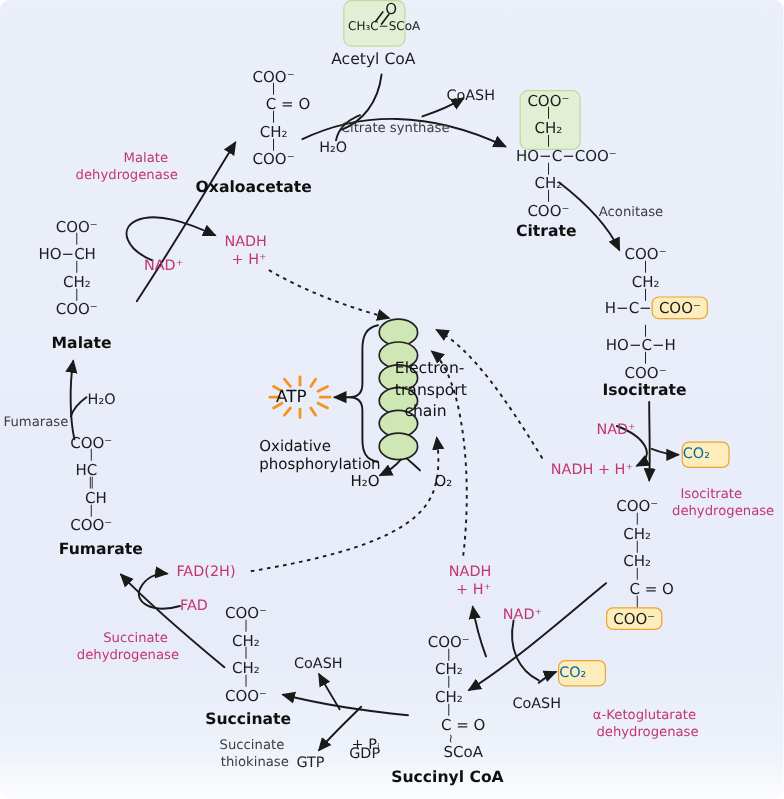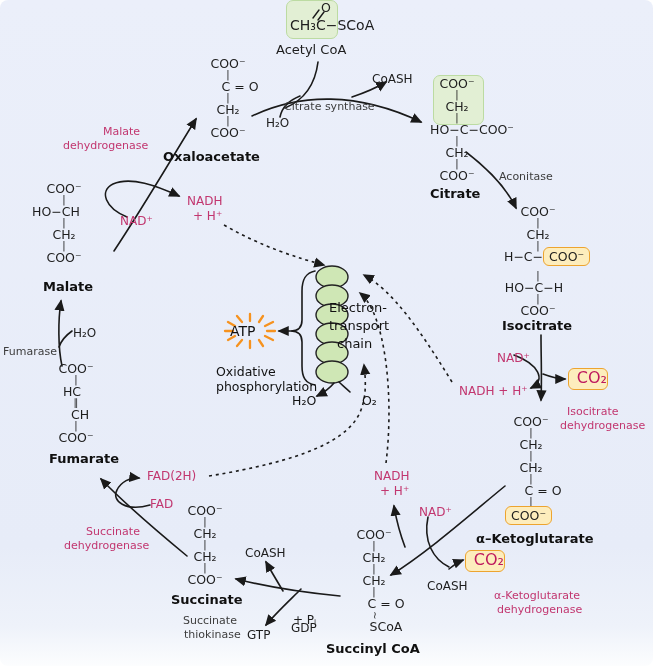--- a/index.html
+++ b/index.html
@@ -23,21 +23,21 @@
   #mol-fumarate .fline:nth-child(3){transform:translateX(-4px);}
   #mol-fumarate .fline:nth-child(5){transform:translateX(4px);text-align:center;}
   #mol-isocitrate-c .fline:nth-child(2){transform:translateX(-4px);}
   .mlabel{position:absolute;z-index:2;font-weight:bold;font-size:13px;color:#101010;white-space:nowrap;}
   .enz{position:absolute;z-index:2;font-size:11px;color:#c2366f;white-space:nowrap;}
   .enz.dark{color:#3d3d3d;}
   .cof{position:absolute;z-index:2;font-size:12px;color:#c2366f;white-space:nowrap;}
   .cof.dark{color:#1d1d1d;}
   .gbox{position:absolute;z-index:0;background:#e2efd4;border:1.5px solid #bcdba2;border-radius:7px;}
   .obox{display:inline-block;background:#fdedbd;border:1.5px solid #eda42f;border-radius:6px;padding:1px 5px;font-size:12.5px;color:#1d1d1d;}
-  .co2box{position:absolute;z-index:2;background:#fdedbd;border:1.5px solid #eda42f;border-radius:6px;font-size:16px;color:#be185d;text-align:right;line-height:18px;}
+  .co2box{position:absolute;z-index:2;background:#fdedbd;border:1.5px solid #eda42f;border-radius:6px;font-size:12px;color:#0369a1;text-align:left;line-height:18px;}
   .isorow{position:absolute;z-index:2;display:flex;align-items:center;font-size:12.5px;}
   .ctr{position:absolute;z-index:2;font-size:13px;color:#111;white-space:nowrap;}
 </style>
 </head>
 <body>
 
 <div id="fig">
 
   <div class="gbox" style="left:286px;top:0;width:50px;height:37px;"></div>
   <div class="gbox" style="left:433px;top:75px;width:49px;height:48px;"></div>
@@ -104,21 +104,21 @@
       <line x1="233" y1="331" x2="225" y2="331"></line>
       <line x1="235" y1="326" x2="228" y2="322"></line>
       <line x1="242" y1="322" x2="237" y2="316"></line>
       <line x1="250" y1="321" x2="250" y2="314"></line>
       <line x1="259" y1="322" x2="263" y2="316"></line>
       <line x1="265" y1="326" x2="273" y2="322"></line>
     </g>
   </svg>
 
   <div class="abs" style="left:321px;top:0px;font-size:12.5px;">O</div>
-  <div class="abs" style="left:290px;top:17px;font-size:14px;">CH₃C−SCoA</div>
+  <div class="abs" style="left:290px;top:17px;font-size:10px;">CH₃C−SCoA</div>
   <div class="abs" style="left:276px;top:42px;font-size:13px;">Acetyl CoA</div>
 
   <div id="mol-oxaloacetate" class="mol" style="left:183px;top:57px;">
       <div class="fline">COO⁻</div>
       <div class="fline bond">|</div>
       <div class="fline">C = O</div>
       <div class="fline bond">|</div>
       <div class="fline">CH₂</div>
       <div class="fline bond">|</div>
       <div class="fline">COO⁻</div>
@@ -160,21 +160,20 @@
       <div class="fline">COO⁻</div>
       <div class="fline bond">|</div>
       <div class="fline">CH₂</div>
       <div class="fline bond">|</div>
       <div class="fline">CH₂</div>
       <div class="fline bond">|</div>
       <div class="fline">C = O</div>
       <div class="fline bond">|</div>
     </div>
   <div class="abs" style="left:505px;top:505px;"><span class="obox">COO⁻</span></div>
-  <div class="mlabel" style="left:476px;top:531px;">α–Ketoglutarate</div>
 
   <div id="mol-succinyl" class="mol" style="left:329px;top:528px;">
       <div class="fline">COO⁻</div>
       <div class="fline bond">|</div>
       <div class="fline">CH₂</div>
       <div class="fline bond">|</div>
       <div class="fline">CH₂</div>
       <div class="fline bond">|</div>
       <div class="fline">C = O</div>
       <div class="fline bond squig">∼</div>

